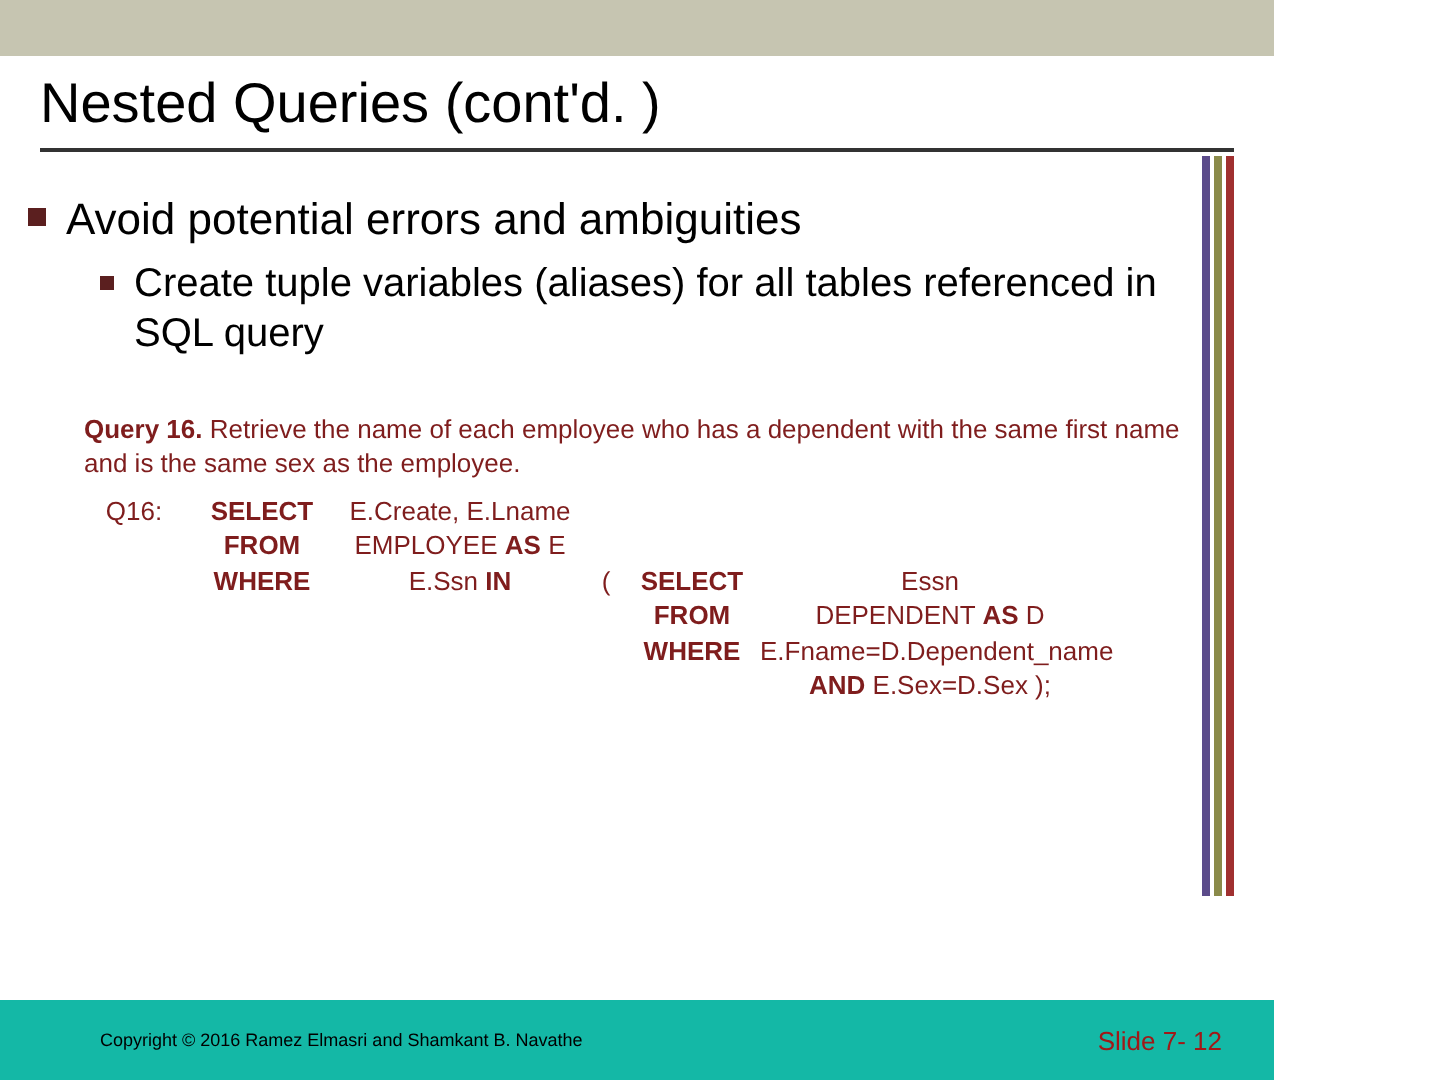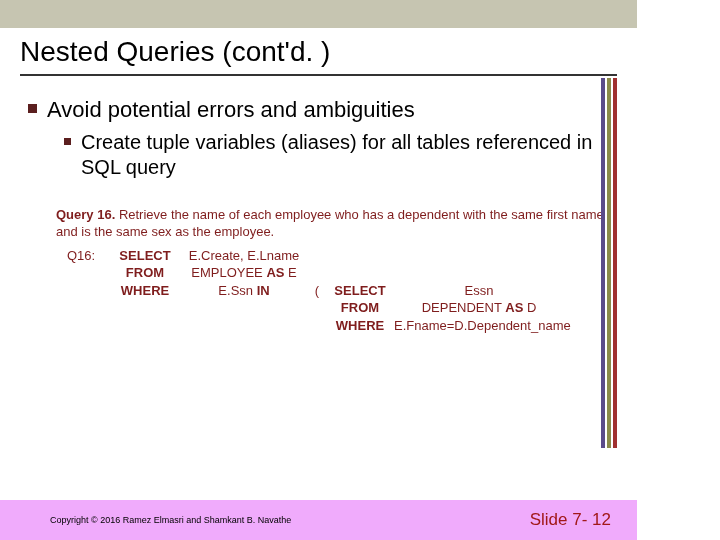--- a/index.html
+++ b/index.html
@@ -32,21 +32,21 @@
     margin: 0;
     padding-bottom: 6px;
   }
   .title-rule {
     border: none;
     border-top: 2px solid #333;
     margin: 0;
   }
   .body-area {
     position: relative;
-    padding: 18px 30px 0 28px;
+    padding: 18px 30px 0 14px;
     height: 370px;
     box-sizing: border-box;
   }
   .side-stripes {
     position: absolute;
     right: 20px;
     top: 0;
     bottom: 0;
     display: flex;
     gap: 2px;
@@ -117,33 +117,33 @@
     text-align: center;
   }
   .kw { font-weight: bold; }
 
   .footer {
     position: absolute;
     left: 0;
     right: 0;
     bottom: 0;
     height: 40px;
-    background: #f0abfc;
+    background: #14b8a6;
     display: flex;
     align-items: center;
     justify-content: space-between;
     padding: 0 26px 0 50px;
     box-sizing: border-box;
   }
   .copyright {
     font-size: 9px;
     color: #000;
   }
   .slidenum {
-    font-size: 17px;
+    font-size: 13px;
     color: #a11818;
     font-weight: 400;
   }
 </style>
 </head>
 <body>
 
 <div class="slide">
 
   <div class="top-band"></div>
@@ -212,20 +212,21 @@
         <div></div>
         <div></div>
         <div class="kw">WHERE</div>
         <div>E.Fname=D.Dependent_name</div>
 
         <div></div>
         <div></div>
         <div></div>
         <div></div>
         <div></div>
+        <div><span class="kw">AND</span> E.Sex=D.Sex );</div>
       </div>
     </div>
 
   </div>
 
   <div class="footer">
     <div class="copyright">Copyright © 2016 Ramez Elmasri and Shamkant B. Navathe</div>
     <div class="slidenum">Slide 7- 12</div>
   </div>
 

